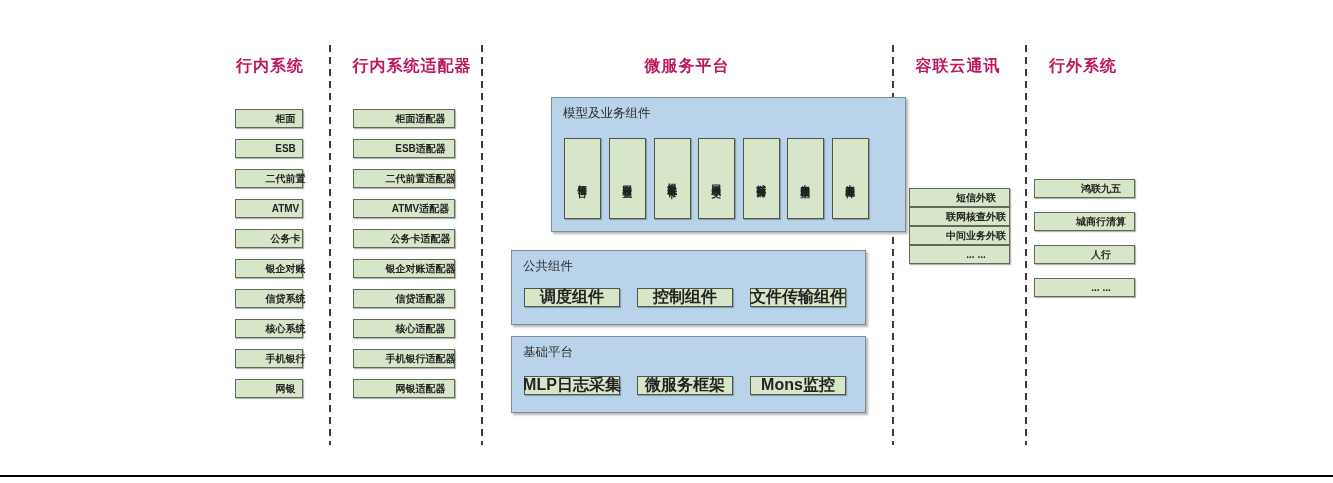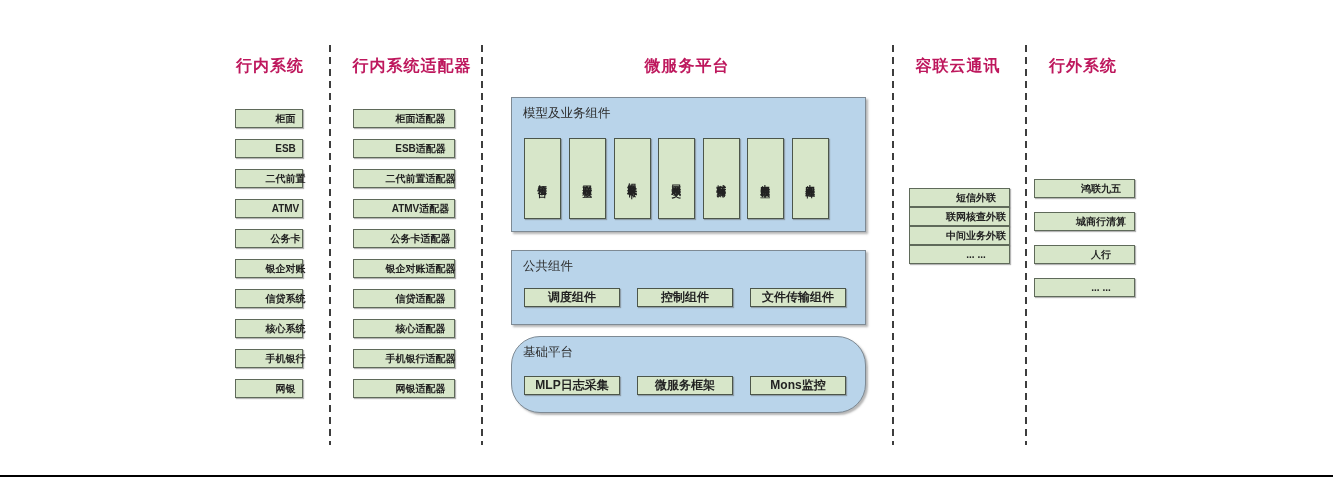--- a/index.html
+++ b/index.html
@@ -27,39 +27,39 @@
   .stack1{left:235px;top:109px;width:68px;gap:11px;}
   .stack2{left:353px;top:109px;width:102px;gap:11px;}
   .stack4{left:909px;top:188px;width:101px;}
   .stack5{left:1034px;top:179px;width:101px;gap:14px;}
   .stack4 .gbox,.stack5 .gbox{height:19px;}
   .bluebox{
     position:absolute;left:511px;width:355px;box-sizing:border-box;
     background:#b9d4ea;border:1px solid #7e8a94;
     box-shadow:2px 2px 2px rgba(110,110,110,.5);
   }
-  #model-group{top:97px;height:135px;}
+  #model-group{top:97px;height:135px;margin-left:40px;}
   #common-group{top:250px;height:75px;}
-  #base-group{top:336px;height:77px;border-radius:29px;}
+  #base-group{top:336px;height:77px;}
   .group-label{
     position:absolute;left:11px;top:7px;font-size:12.5px;color:#2d2d2d;white-space:nowrap;
   }
   .vbox{
     position:absolute;top:40px;width:37px;height:81px;
     background:#d7e6c9;border:1px solid #4c564a;box-sizing:border-box;
     display:flex;align-items:center;justify-content:center;
     writing-mode:vertical-rl;text-orientation:upright;
     font-size:9.5px;font-weight:bold;color:#222;letter-spacing:1px;line-height:1;
     box-shadow:1px 1px 1px rgba(90,90,90,.45);
   }
   .hbox{
     position:absolute;width:96px;height:19px;
     background:#d7e6c9;border:1px solid #4c564a;box-sizing:border-box;
     display:flex;align-items:center;justify-content:center;
-    font-size:12px;font-weight:bold;color:#222;white-space:nowrap;
+    font-size:16px;font-weight:bold;color:#222;white-space:nowrap;
     box-shadow:1px 1px 1px rgba(90,90,90,.45);
   }
   #common-group .hbox{top:37px;}
   #base-group .hbox{top:39px;}
   .hb1{left:12px;} .hb2{left:125px;} .hb3{left:238px;}
   .v1{left:12px;} .v2{left:57px;} .v3{left:102px;} .v4{left:146px;}
   .v5{left:191px;} .v6{left:235px;} .v7{left:280px;}
   #bottom-rule{position:absolute;left:0;top:475px;width:1333px;height:2px;background:#000;}
 </style>
 </head>

